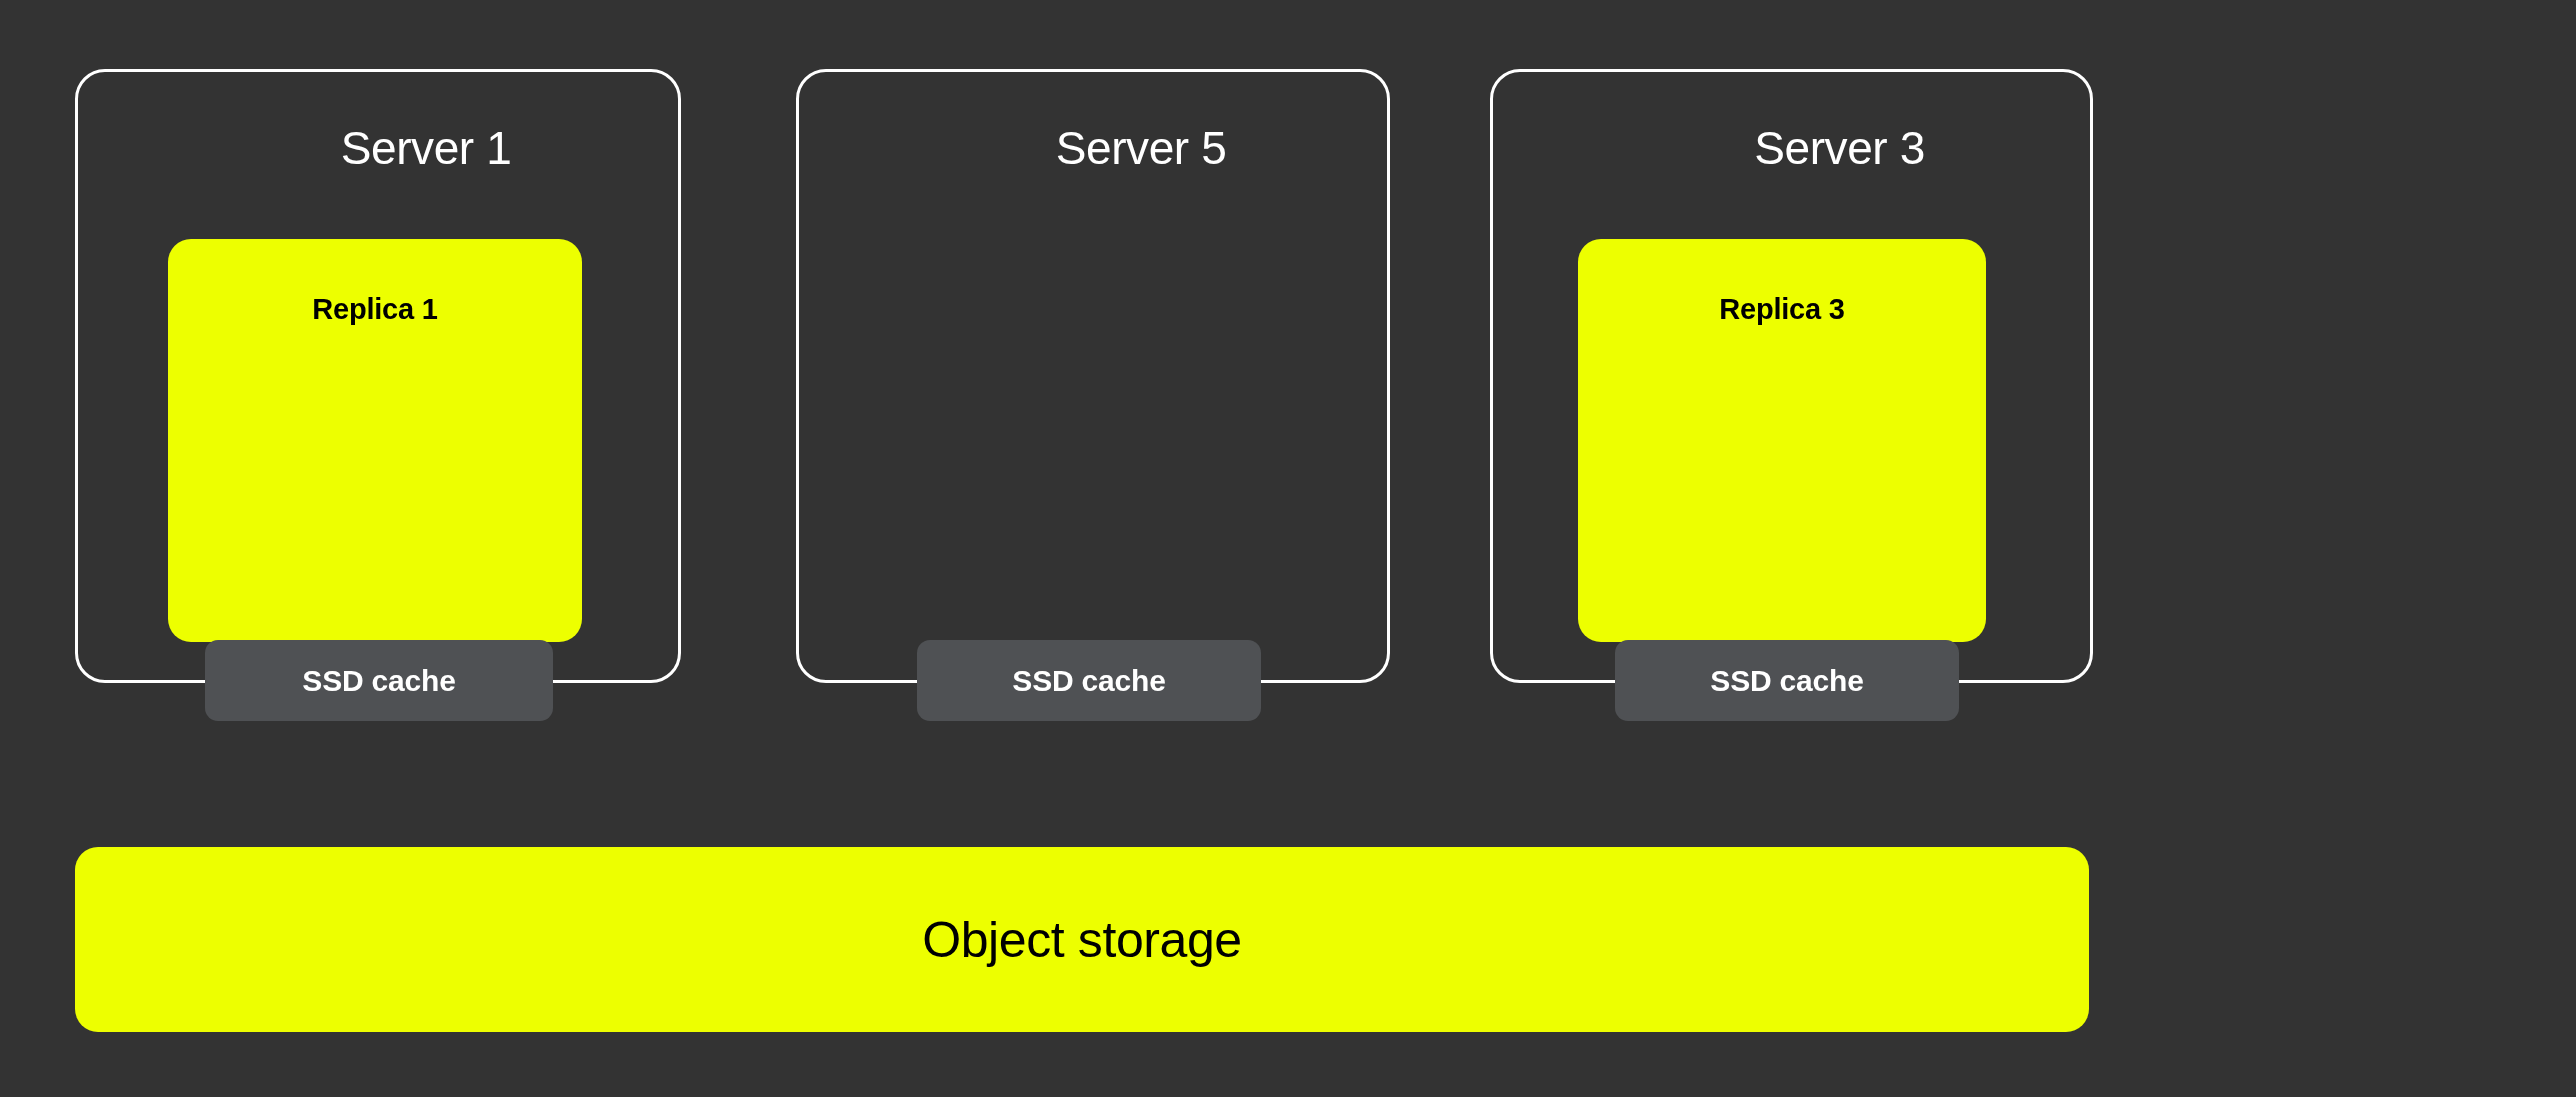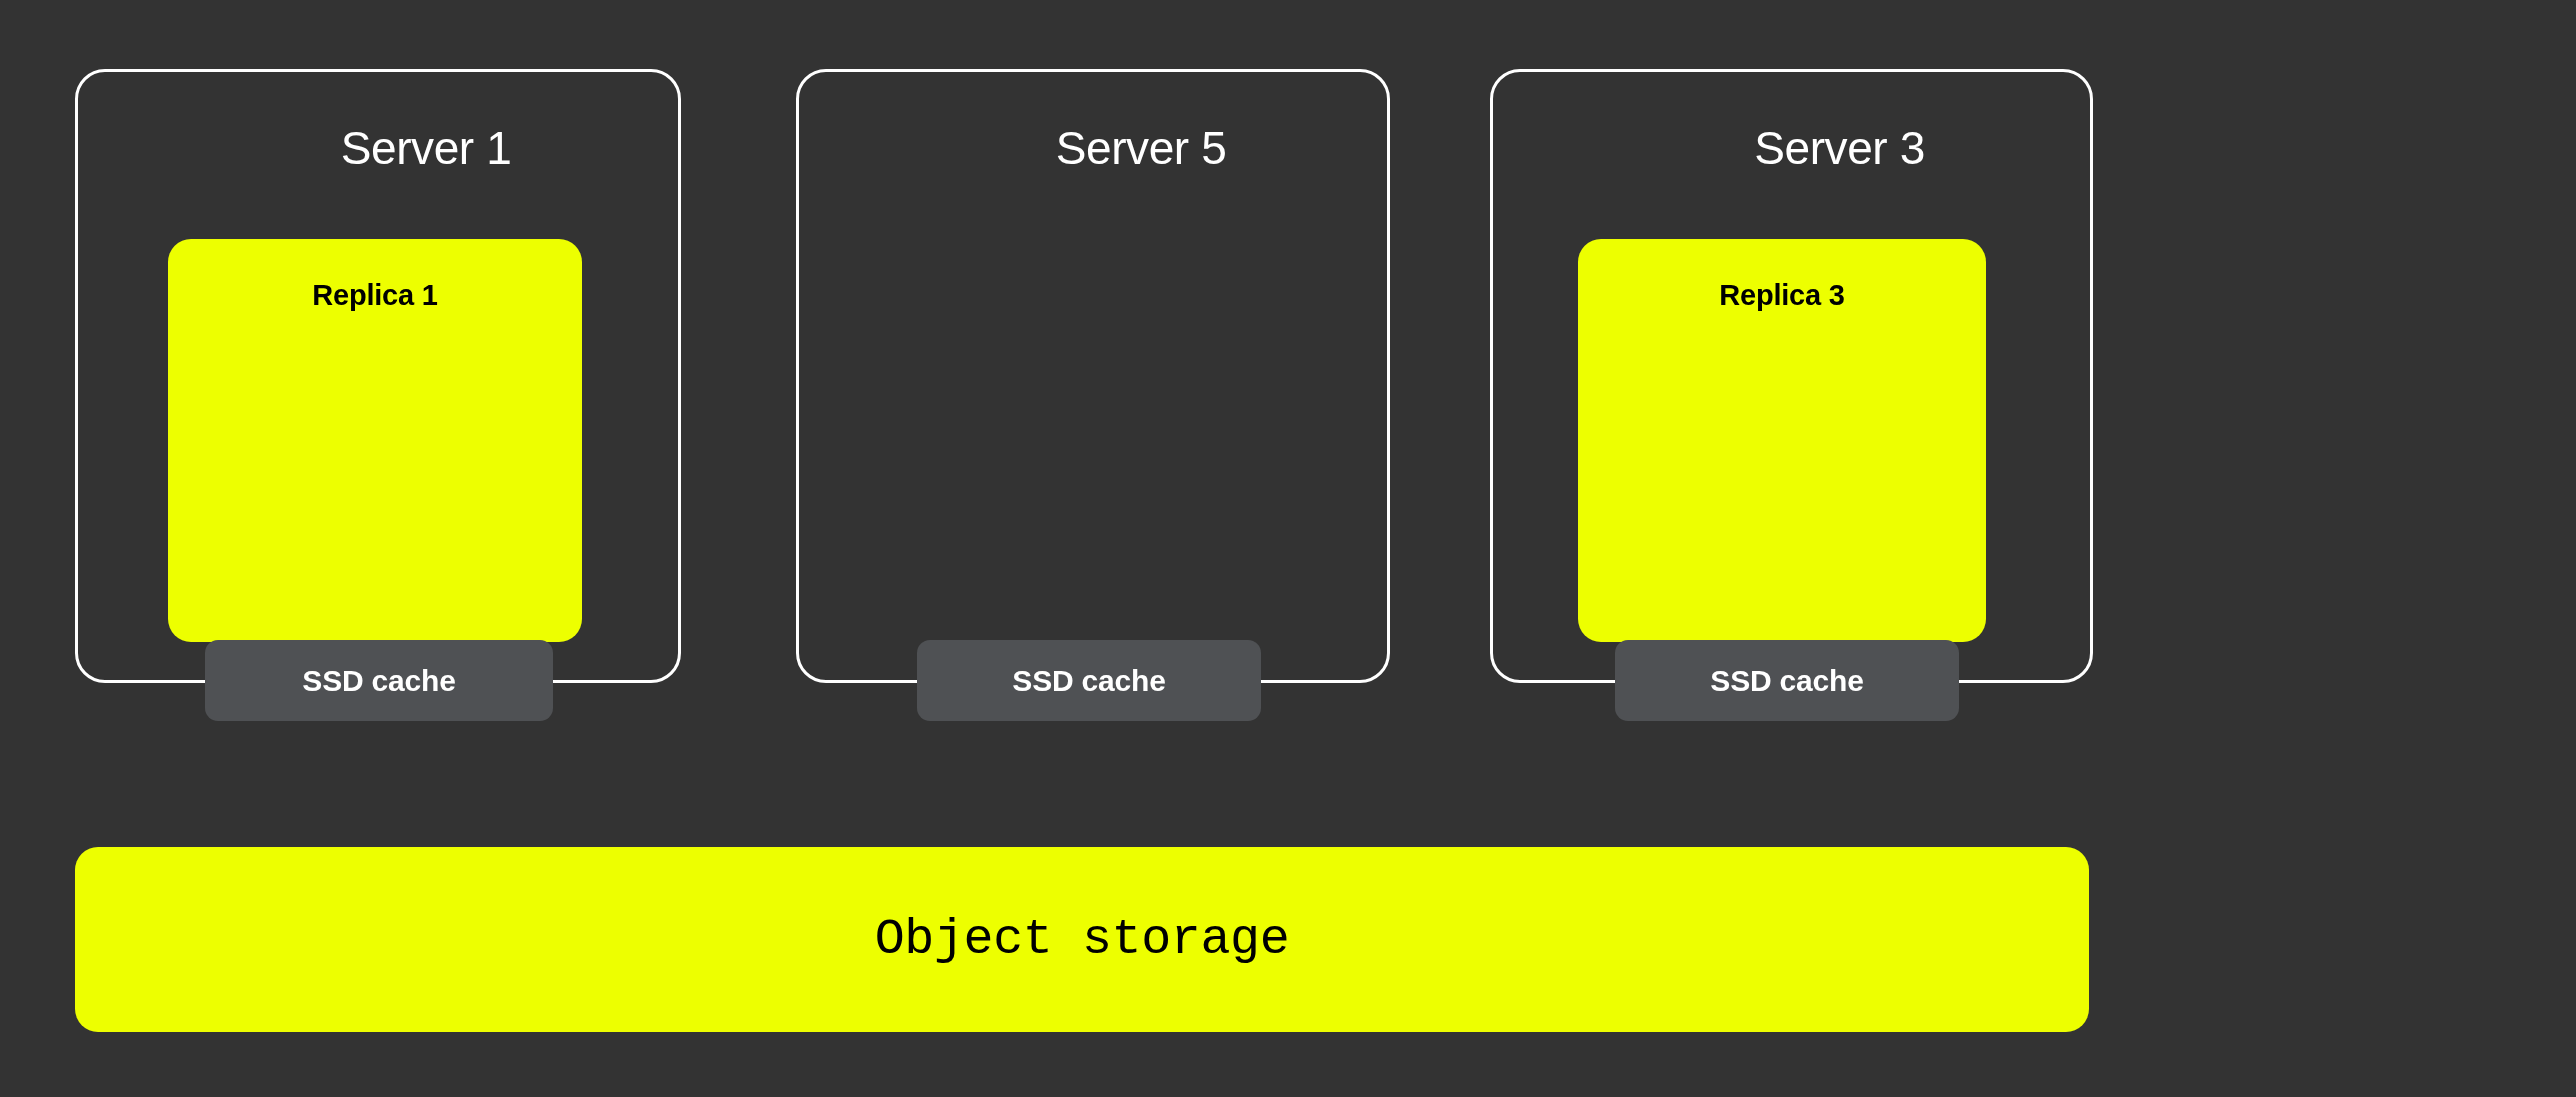--- a/index.html
+++ b/index.html
@@ -54,21 +54,21 @@
     height: 403px;
     background: #EDFF00;
     border-radius: 23px;
   }
   .replica.r1 { left: 168px;  width: 414px; }
   .replica.r2 { left: 880px;  width: 408px; }
   .replica.r3 { left: 1578px; width: 408px; }
 
   .replica-label {
     position: absolute;
-    top: 42px;
+    top: 56px;
     left: 0;
     width: 100%;
     text-align: center;
     color: #000000;
     font-size: 29px;
     font-weight: 700;
     letter-spacing: -0.2px;
     line-height: 1;
   }
 
@@ -96,21 +96,20 @@
     position: absolute;
     left: 75px;
     top: 847px;
     width: 2014px;
     height: 185px;
     background: #EDFF00;
     border-radius: 23px;
     display: flex;
     align-items: center;
     justify-content: center;
-    font-family: Liberation Mono, monospace;
   }
   #object-storage .os-label {
     color: #000000;
     font-size: 50px;
     font-weight: 400;
     letter-spacing: -0.4px;
     line-height: 1;
   }
 
   

